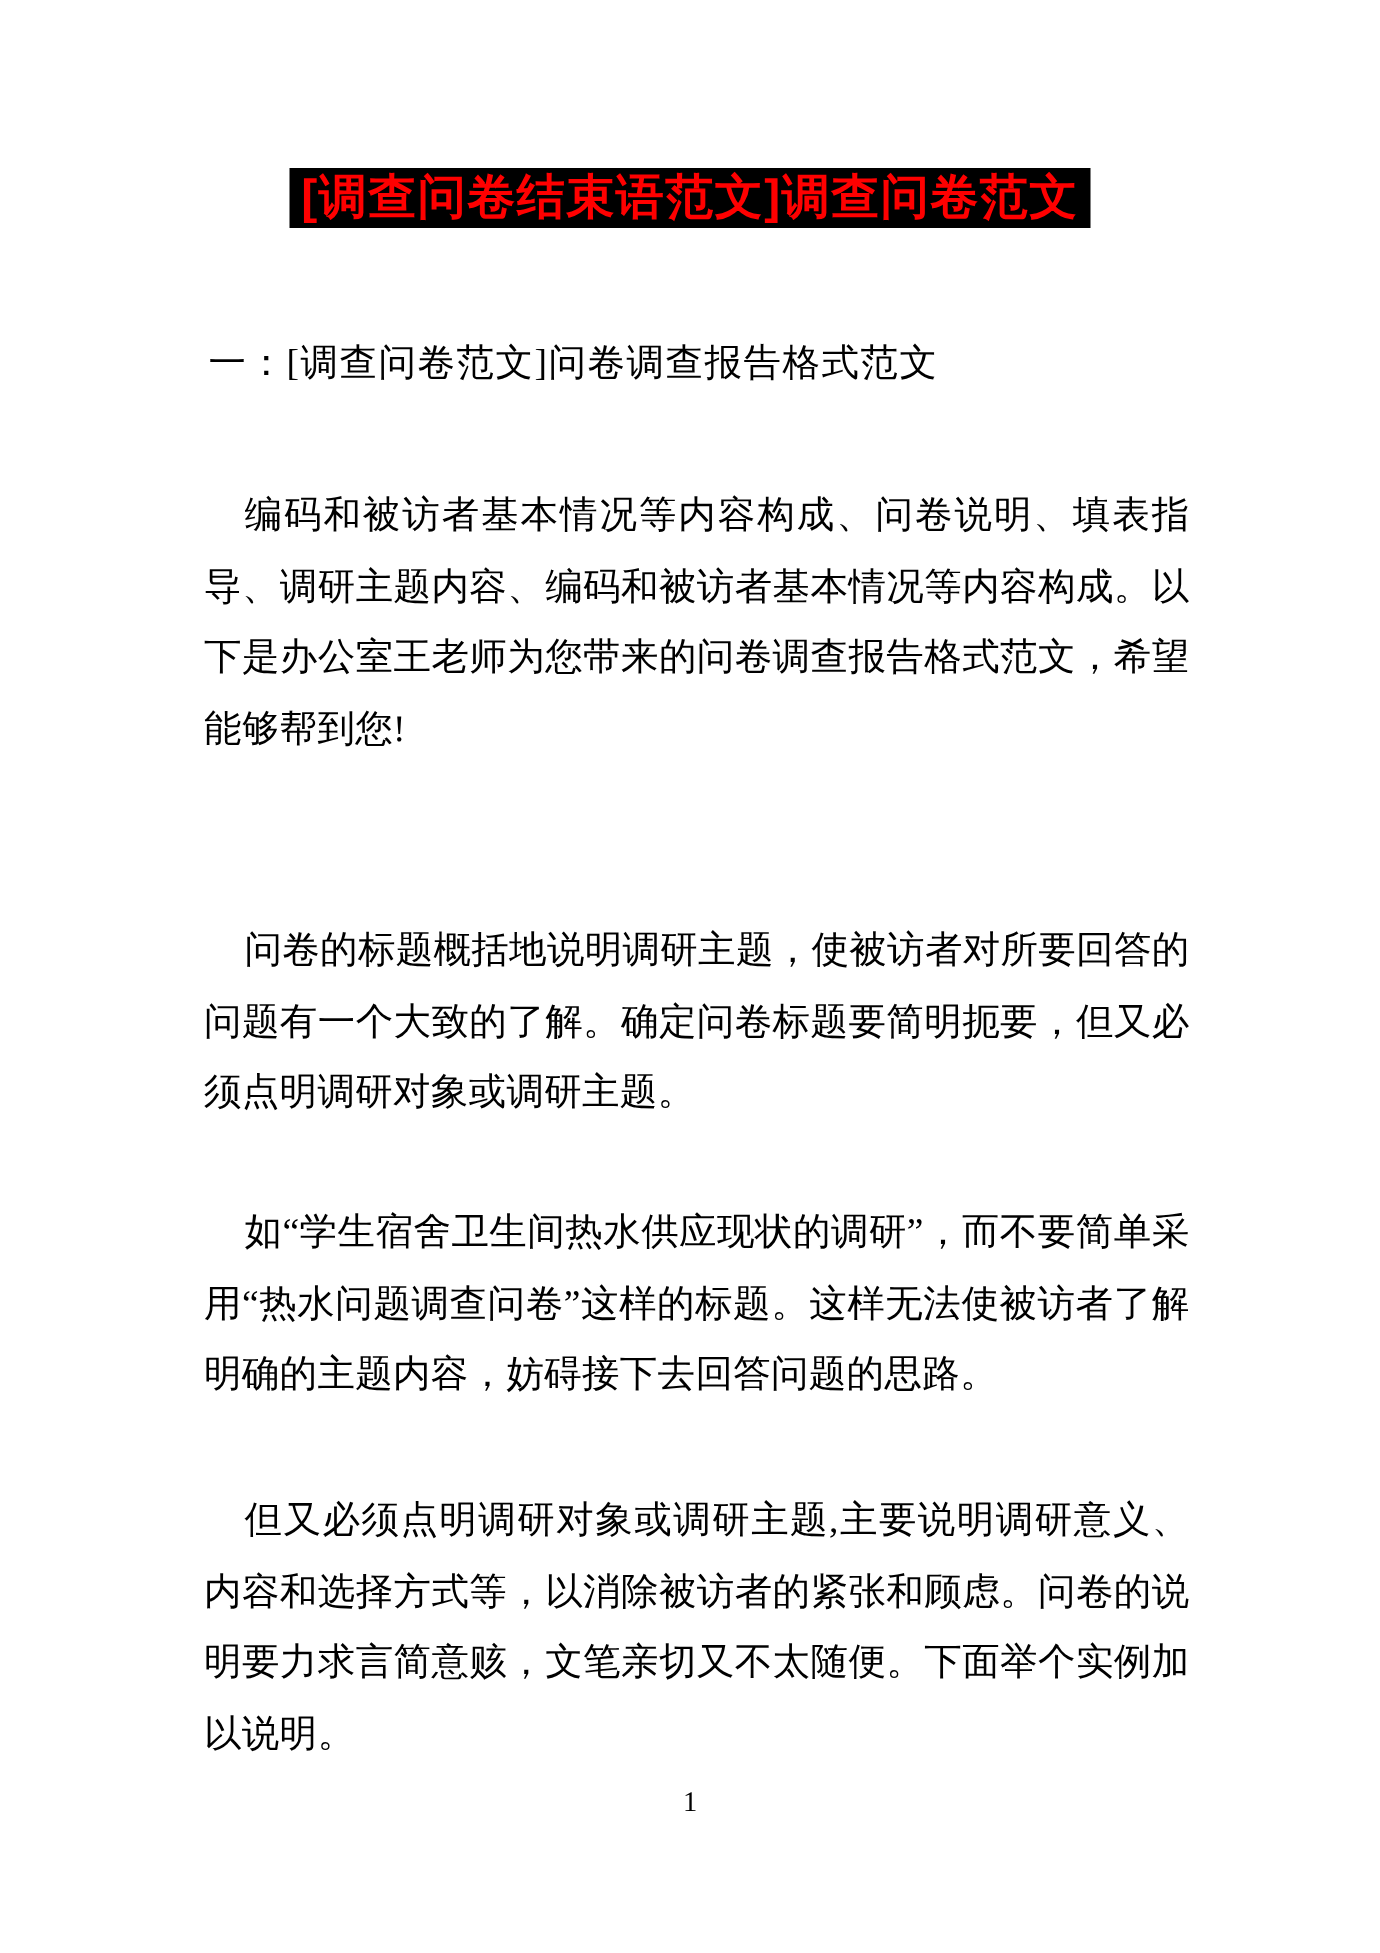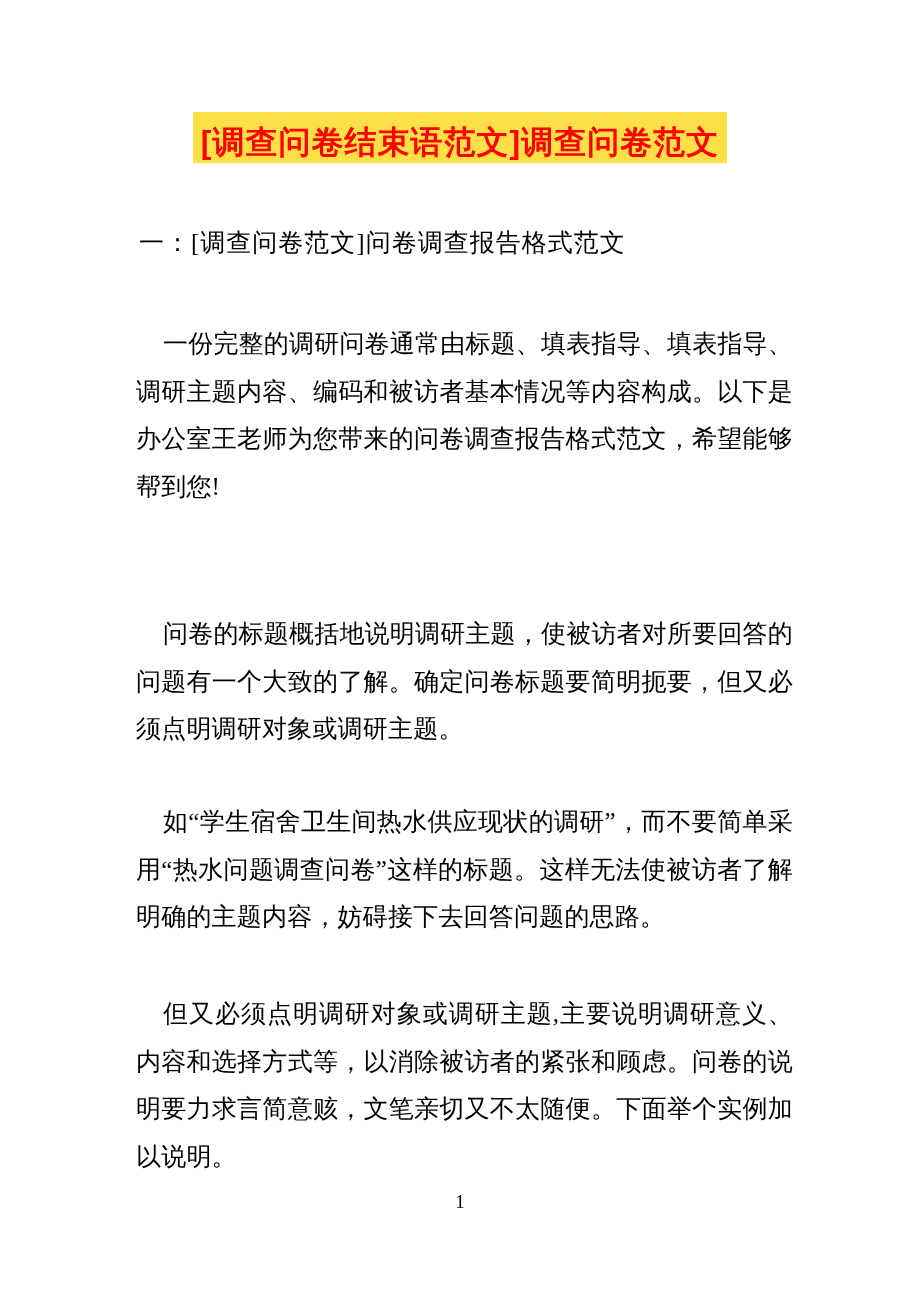--- a/index.html
+++ b/index.html
@@ -21,22 +21,22 @@
     right: 0;
     text-align: center;
   }
   .doc-title {
     display: inline-block;
     font-family: "Liberation Sans", "DejaVu Sans", sans-serif;
     font-weight: 700;
     font-size: 32px;
     line-height: 38px;
     color: #FF0000;
-    background: #fde047;
-    padding: 11px 8px 2px 8px;
+    background: #000000;
+    padding: 0 8px 2px 8px;
     letter-spacing: 1px;
     white-space: nowrap;
   }
   .section-heading {
     position: absolute;
     left: 139px;
     top: 219px;
     font-size: 25px;
     line-height: 47px;
     letter-spacing: 1px;
@@ -73,21 +73,21 @@
 <body>
 
 <div class="page">
 
   <div class="title-wrap">
     <span class="doc-title">[调查问卷结束语范文]调查问卷范文</span>
   </div>
 
   <div class="section-heading">一：[调查问卷范文]问卷调查报告格式范文</div>
 
-  <p class="body-para para-1">一份完整的调研问卷通常由标题、填表指导、填表指导、调研主题内容、编码和被访者基本情况等内容构成。以下是办公室王老师为您带来的问卷调查报告格式范文，希望能够帮到您!</p>
+  <p class="body-para para-1">编码和被访者基本情况等内容构成、问卷说明、填表指导、调研主题内容、编码和被访者基本情况等内容构成。以下是办公室王老师为您带来的问卷调查报告格式范文，希望能够帮到您!</p>
 
   <p class="body-para para-3">如“学生宿舍卫生间热水供应现状的调研”，而不要简单采用“热水问题调查问卷”这样的标题。这样无法使被访者了解明确的主题内容，妨碍接下去回答问题的思路。</p>
 
   <p class="body-para para-2">问卷的标题概括地说明调研主题，使被访者对所要回答的问题有一个大致的了解。确定问卷标题要简明扼要，但又必须点明调研对象或调研主题。</p>
 
   <p class="body-para para-4">但又必须点明调研对象或调研主题,主要说明调研意义、内容和选择方式等，以消除被访者的紧张和顾虑。问卷的说明要力求言简意赅，文笔亲切又不太随便。下面举个实例加以说明。</p>
 
   <div class="page-number">1</div>
 
 </div>

